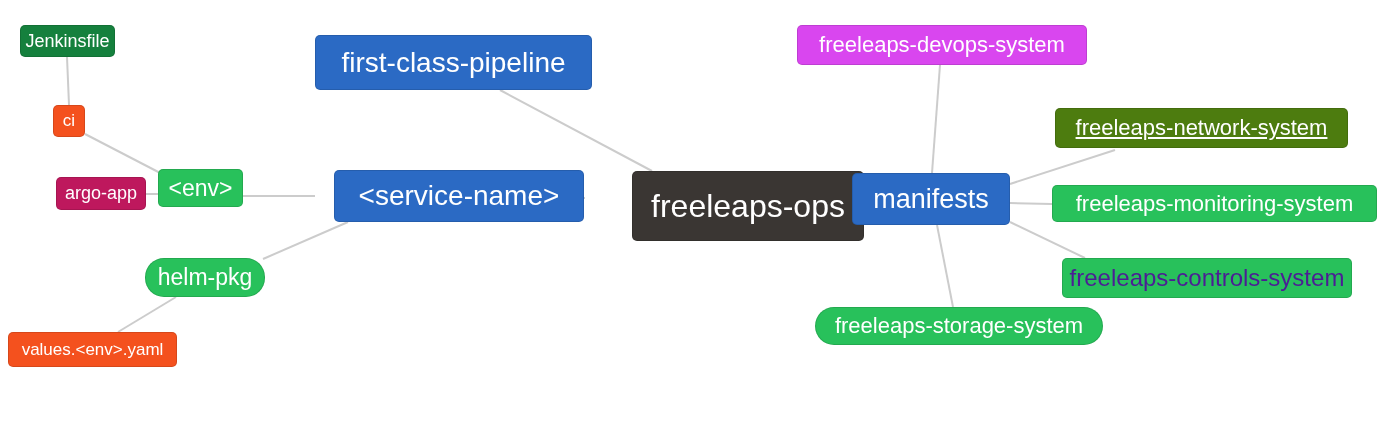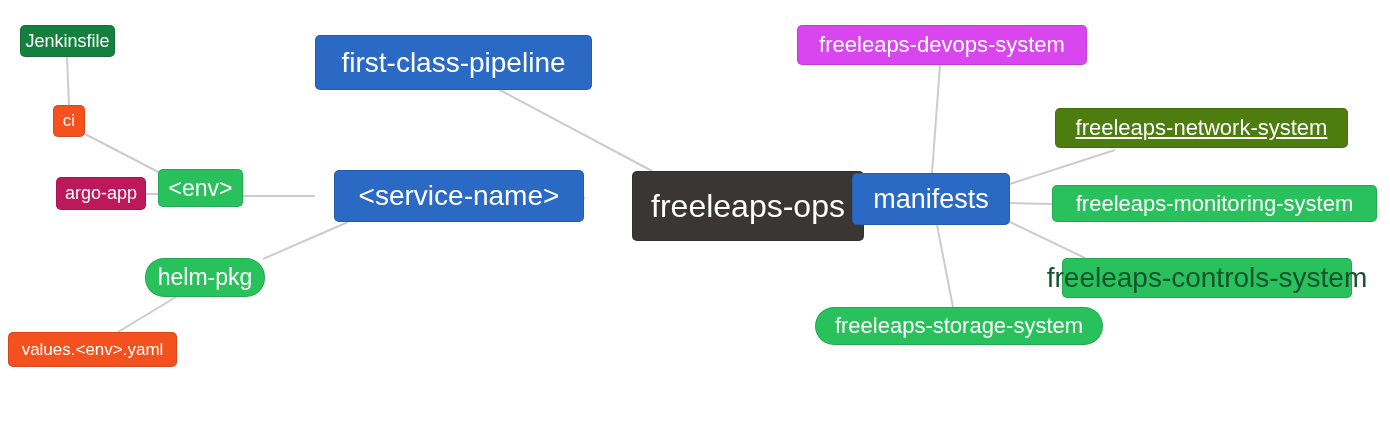--- a/index.html
+++ b/index.html
@@ -62,16 +62,16 @@
       <div class="node" style="left: 158px; top: 169px; width: 85px; height: 38px; font-size: 23px; background: rgb(40, 193, 91); color: rgb(255, 255, 255);">&lt;env&gt;</div>
       <div class="node" style="left: 145px; top: 258px; width: 120px; height: 39px; font-size: 23px; background: rgb(40, 193, 91); color: rgb(255, 255, 255); border-radius: 19px;">helm-pkg</div>
       <div class="node" style="left: 8px; top: 332px; width: 169px; height: 35px; font-size: 17px; background: rgb(244, 81, 30); color: rgb(255, 255, 255);">values.&lt;env&gt;.yaml</div>
       <div class="node" style="left: 315px; top: 35px; width: 277px; height: 55px; font-size: 28px; background: rgb(43, 106, 196); color: rgb(255, 255, 255);">first-class-pipeline</div>
       <div class="node" style="left: 334px; top: 170px; width: 250px; height: 52px; font-size: 28px; background: rgb(43, 106, 196); color: rgb(255, 255, 255);">&lt;service-name&gt;</div>
       <div class="node" style="left: 585px; top: 171px; width: 232px; height: 70px; font-size: 32px; background: rgb(58, 54, 51); color: rgb(255, 255, 255); margin-left: 47px;">freeleaps-ops</div>
       <div class="node" style="left: 852px; top: 173px; width: 158px; height: 52px; font-size: 27px; background: rgb(43, 106, 196); color: rgb(255, 255, 255);">manifests</div>
       <div class="node" style="left: 797px; top: 25px; width: 290px; height: 40px; font-size: 22px; background: #d946ef; color: rgb(255, 255, 255);">freeleaps-devops-system</div>
       <div class="node" style="left: 1055px; top: 108px; width: 293px; height: 40px; font-size: 22px; background: #4d7c0f; color: rgb(255, 255, 255); text-decoration: underline;">freeleaps-network-system</div>
       <div class="node" style="left: 1052px; top: 185px; width: 325px; height: 37px; font-size: 22px; background: rgb(40, 193, 91); color: rgb(255, 255, 255);">freeleaps-monitoring-system</div>
-      <div class="node" style="left: 1062px; top: 258px; width: 290px; height: 40px; font-size: 28px; background: rgb(40, 193, 91); color: #14532d;">freeleaps-controls-system</div>
+      <div class="node" style="left: 1062px; top: 258px; width: 290px; height: 40px; font-size: 24px; background: rgb(40, 193, 91); color: #4c1d95;">freeleaps-controls-system</div>
       <div class="node" style="left: 815px; top: 307px; width: 288px; height: 38px; font-size: 22px; background: rgb(40, 193, 91); color: rgb(255, 255, 255); border-radius: 19px;">freeleaps-storage-system</div>
     </div>
 </div>
 
 </body></html>

